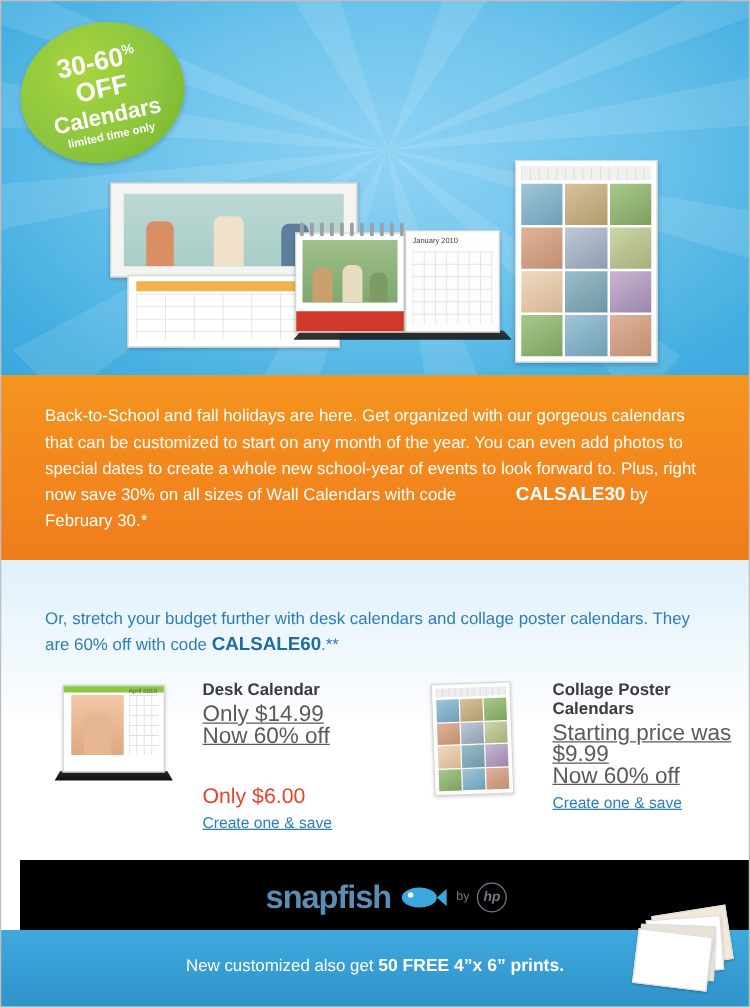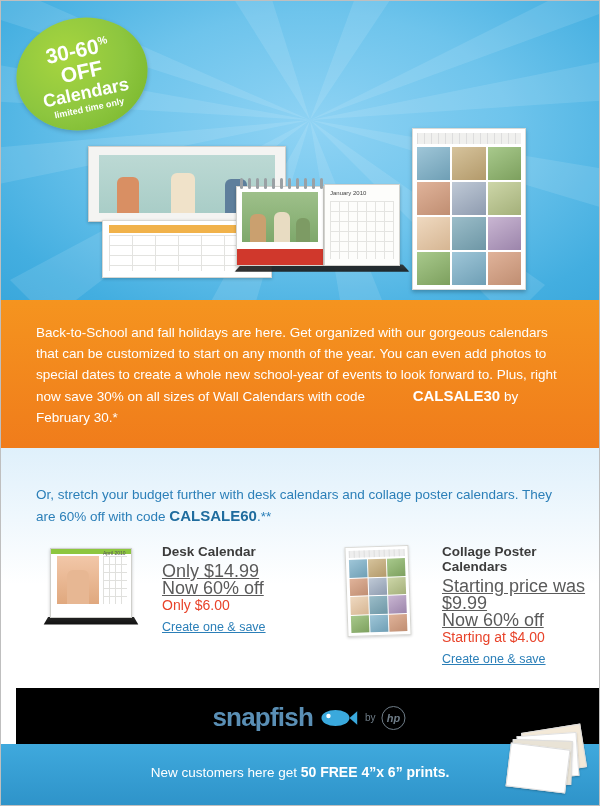--- a/index.html
+++ b/index.html
@@ -277,22 +277,23 @@
     margin: 0 0 4px 0;
   }
   .offer-line {
     color: #5a5a5a;
     font-size: 18px;
     line-height: 17px;
     text-decoration: underline;
   }
   .offer-price {
     color: #e8432a;
-    font-size: 14px;
+    font-size: 17px;
     line-height: 17px;
+    margin-top: 31px;
   }
   .offer-link {
     display: inline-block;
     margin-top: 6px;
     color: #2b7fb8;
     font-size: 12.5px;
     text-decoration: underline;
     cursor: pointer;
   }
 
@@ -577,21 +578,20 @@
                 <span class="ph-a"></span>
                 <span class="ph-d"></span>
               </div>
             </div>
           </div>
         </div>
         <div class="offer-text">
           <div class="offer-title">Collage Poster Calendars</div>
           <div class="offer-line">Starting price was $9.99</div>
           <div class="offer-line">Now 60% off</div>
-          <div class="offer-price">Starting at $4.00</div>
           <a class="offer-link">Create one &amp; save</a>
         </div>
       </div>
     </div>
   </div>
 
   <div class="footer-logo-area">
     <div class="logo">
       <span class="logo-word">snapfish</span>
       <span class="logo-fish">
@@ -601,21 +601,21 @@
           <circle cx="9" cy="8" r="2.2" fill="#ffffff"></circle>
         </svg>
       </span>
       <span class="logo-by">by</span>
       <span class="hp-badge">hp</span>
     </div>
   </div>
 
   <div class="band-footer">
     <div class="footer-text">
-      <span>New customers here get </span><b>50 FREE 4”x 6” prints.</b>
+      <span>New customized also get </span><b>50 FREE 4”x 6” prints.</b>
     </div>
   </div>
 
   <div class="prints-stack">
     <i style="left:18px; top:4px; transform: rotate(-9deg); background:#f3e9d8;"></i>
     <i style="left:12px; top:10px; transform: rotate(-4deg); background:#ffffff;"></i>
     <i style="left:6px; top:16px; transform: rotate(2deg); background:#e9e3d6;"></i>
     <i style="left:2px; top:22px; transform: rotate(7deg); background:#ffffff;"></i>
   </div>
 

